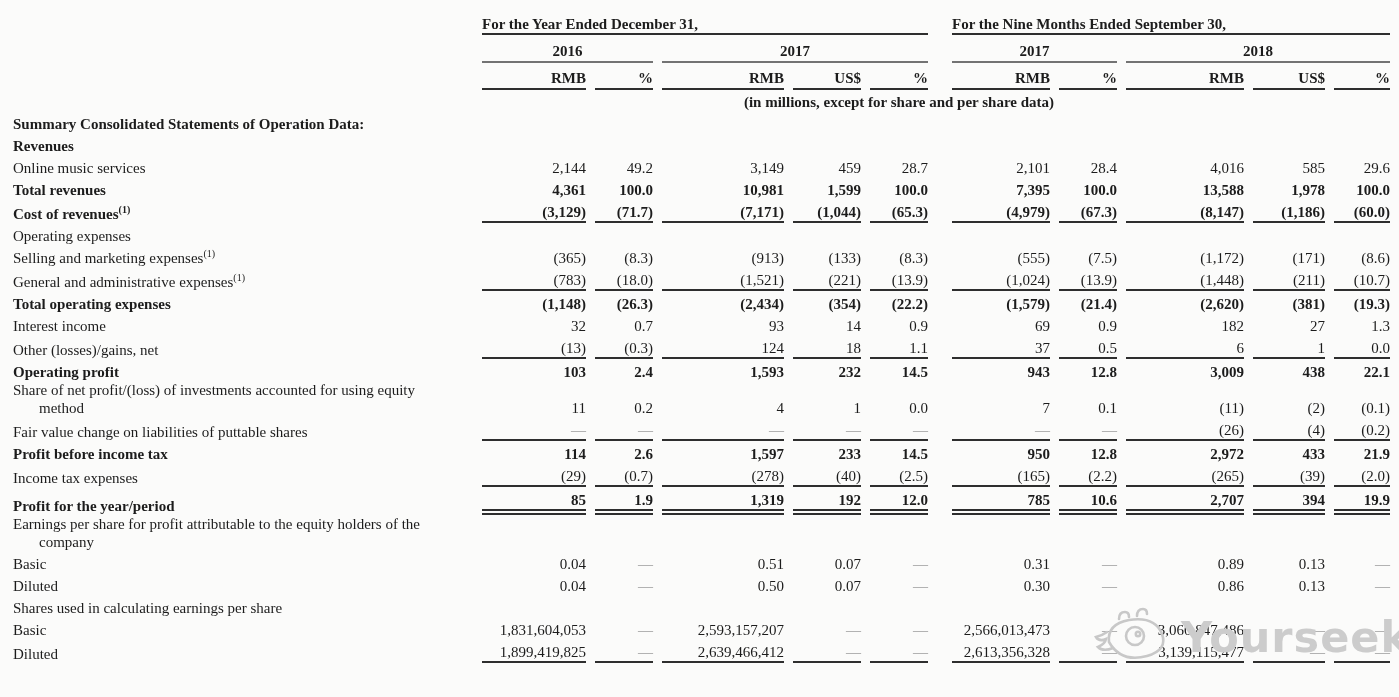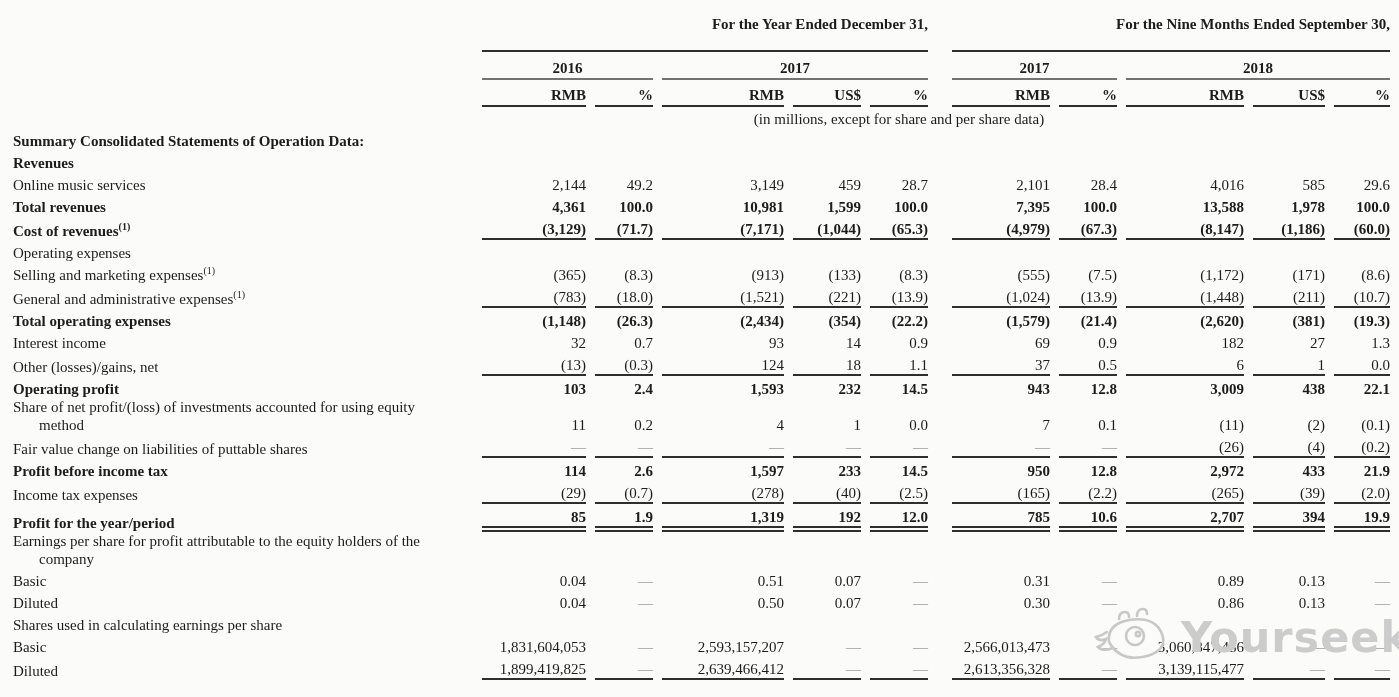--- a/index.html
+++ b/index.html
@@ -3,24 +3,24 @@
 <meta charset="utf-8">
 <style>
   html,body{margin:0;padding:0;}
   body{background:#fbfbfa;width:1399px;height:697px;overflow:hidden;
        font-family:"Liberation Serif","DejaVu Serif",serif;color:#1c1c1c;}
   .page{position:relative;width:1399px;height:697px;}
   table.fin{border-collapse:separate;border-spacing:9px 0;table-layout:fixed;
             width:1399px;margin-top:6px;}
   td,th{padding:0;font-size:15px;vertical-align:bottom;white-space:nowrap;font-weight:normal;}
   
-  th.gt{text-align:right;font-weight:bold;border-bottom:2px solid #2e2e2e;height:27px;padding-bottom:17px;}
+  th.gt{text-align:left;font-weight:bold;border-bottom:2px solid #2e2e2e;height:27px;padding-bottom:0;}
   th.yr{text-align:center;font-weight:bold;border-bottom:2px solid #737373;height:25px;padding-bottom:1px;}
   th.ch{text-align:right;font-weight:bold;border-bottom:2px solid #2e2e2e;height:24px;padding-bottom:1px;}
-  td.units{text-align:center;font-weight:normal;height:21px;padding-right:74px;}
+  td.units{text-align:center;font-weight:bold;height:21px;padding-right:74px;}
   
   td.lbl{text-align:left;padding-left:4px;height:22px;line-height:1.2;white-space:normal;}
   td.v{text-align:right;height:22px;}
   .b{font-weight:bold;}
   .ind{padding-left:38px;}
   .l2{padding-left:26px;white-space:nowrap;}
   .u{border-bottom:2px solid #2e2e2e;}
   .uu{border-bottom:6px double #2e2e2e;}
   td.sp{width:6px;}
   sup{font-size:10px;line-height:0;}

